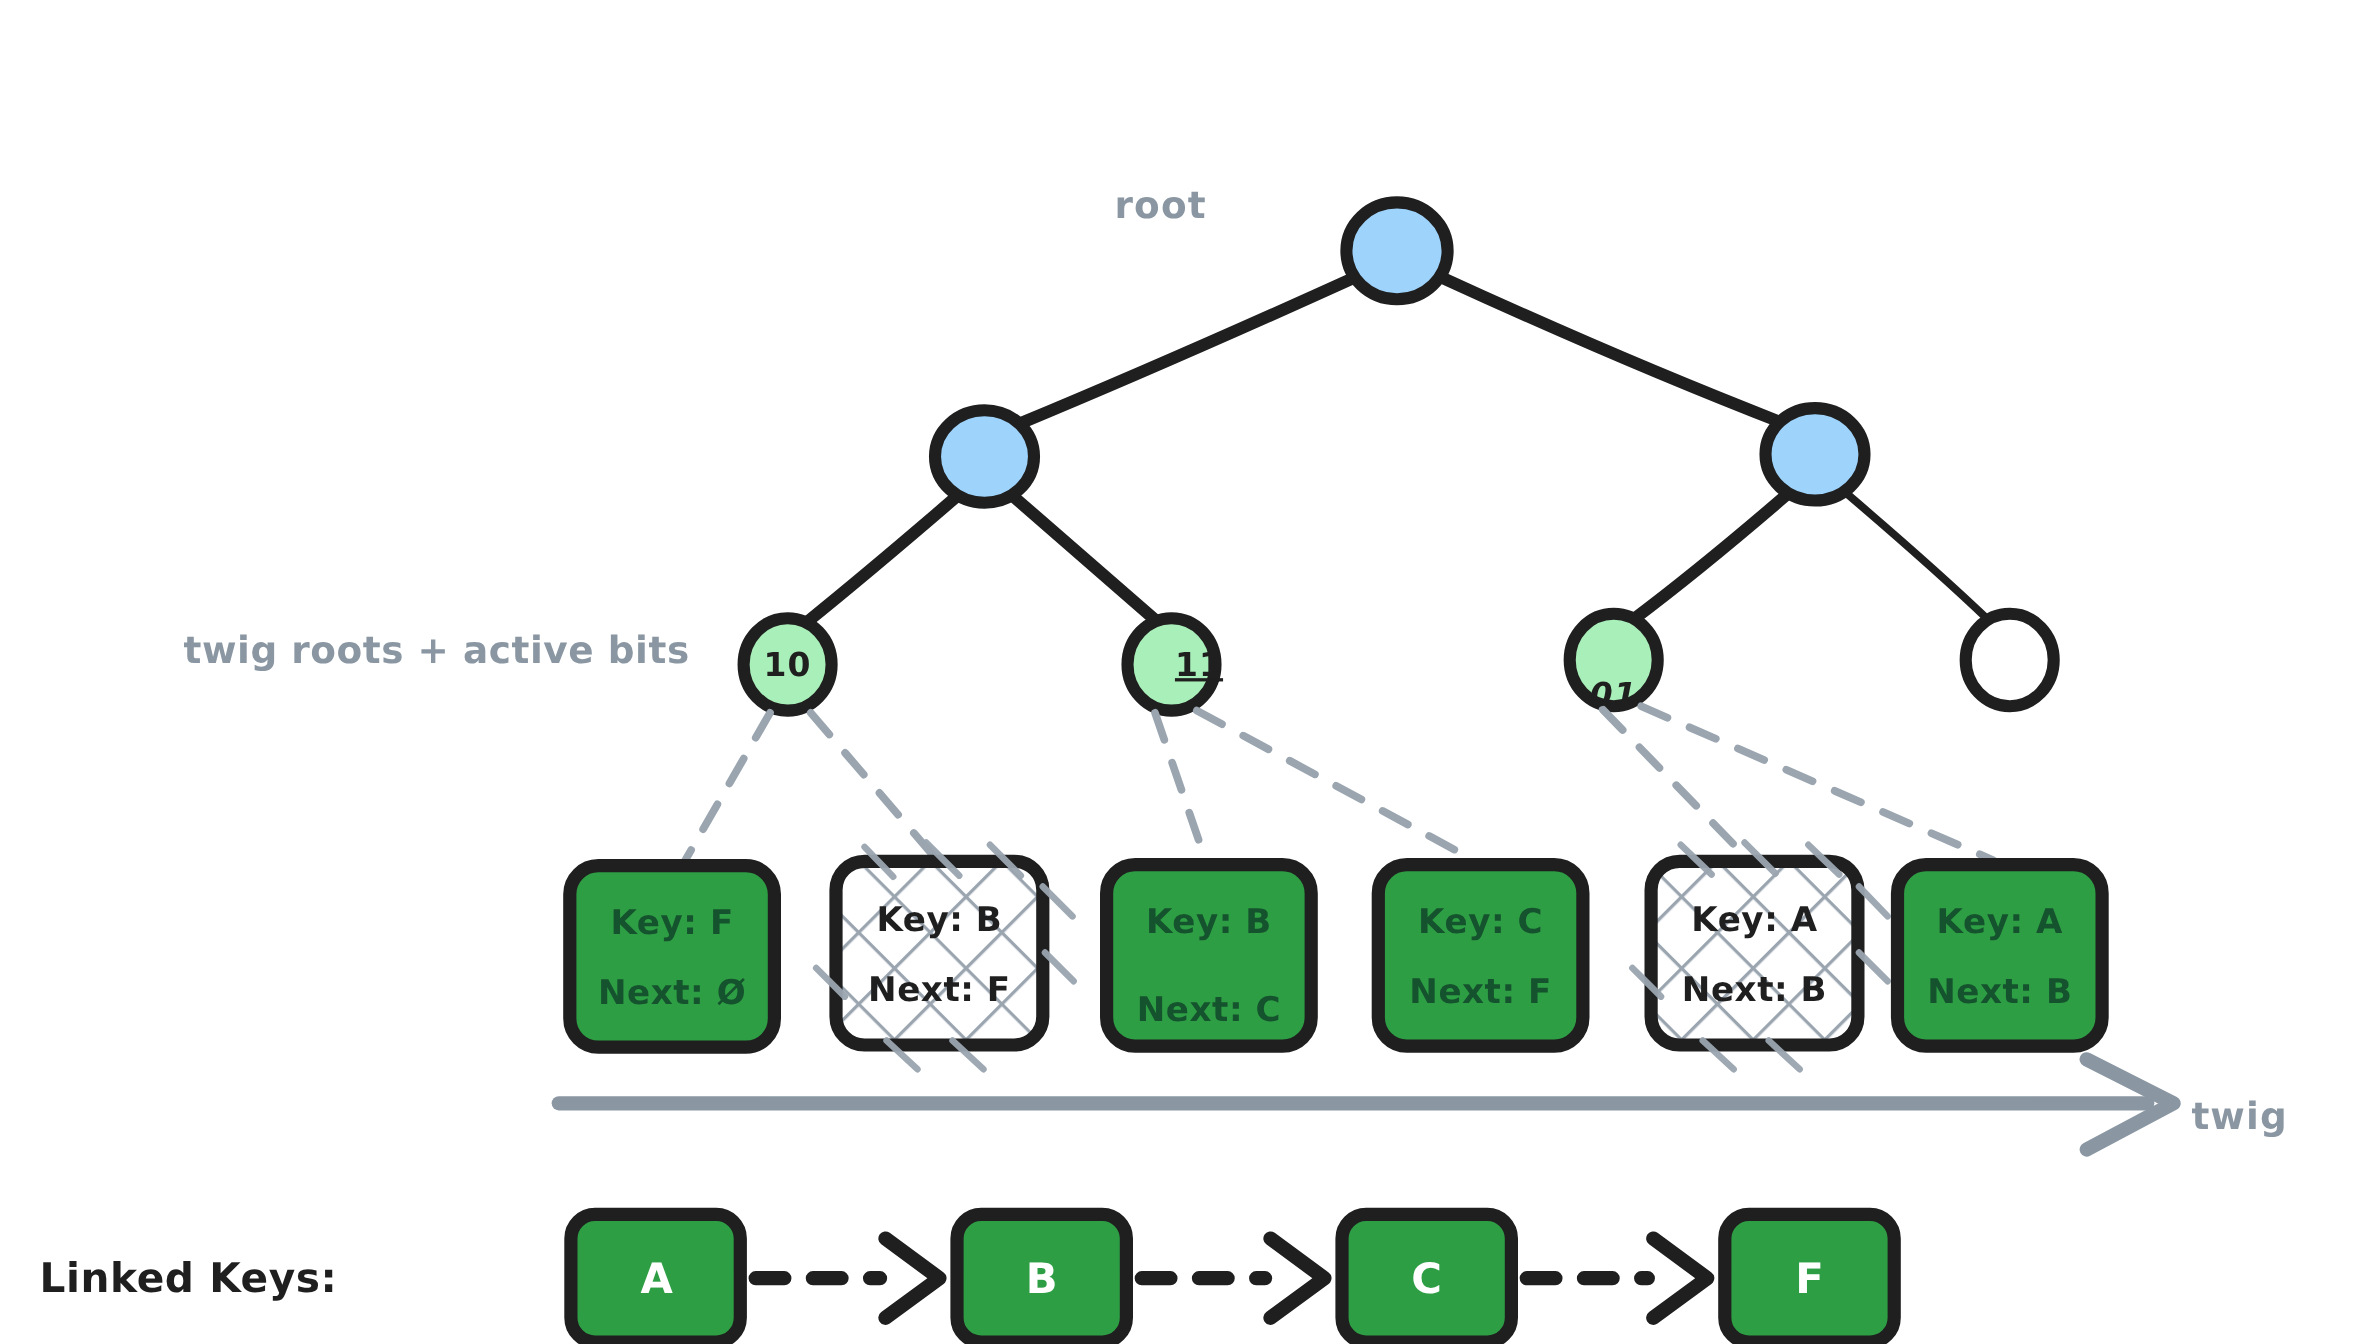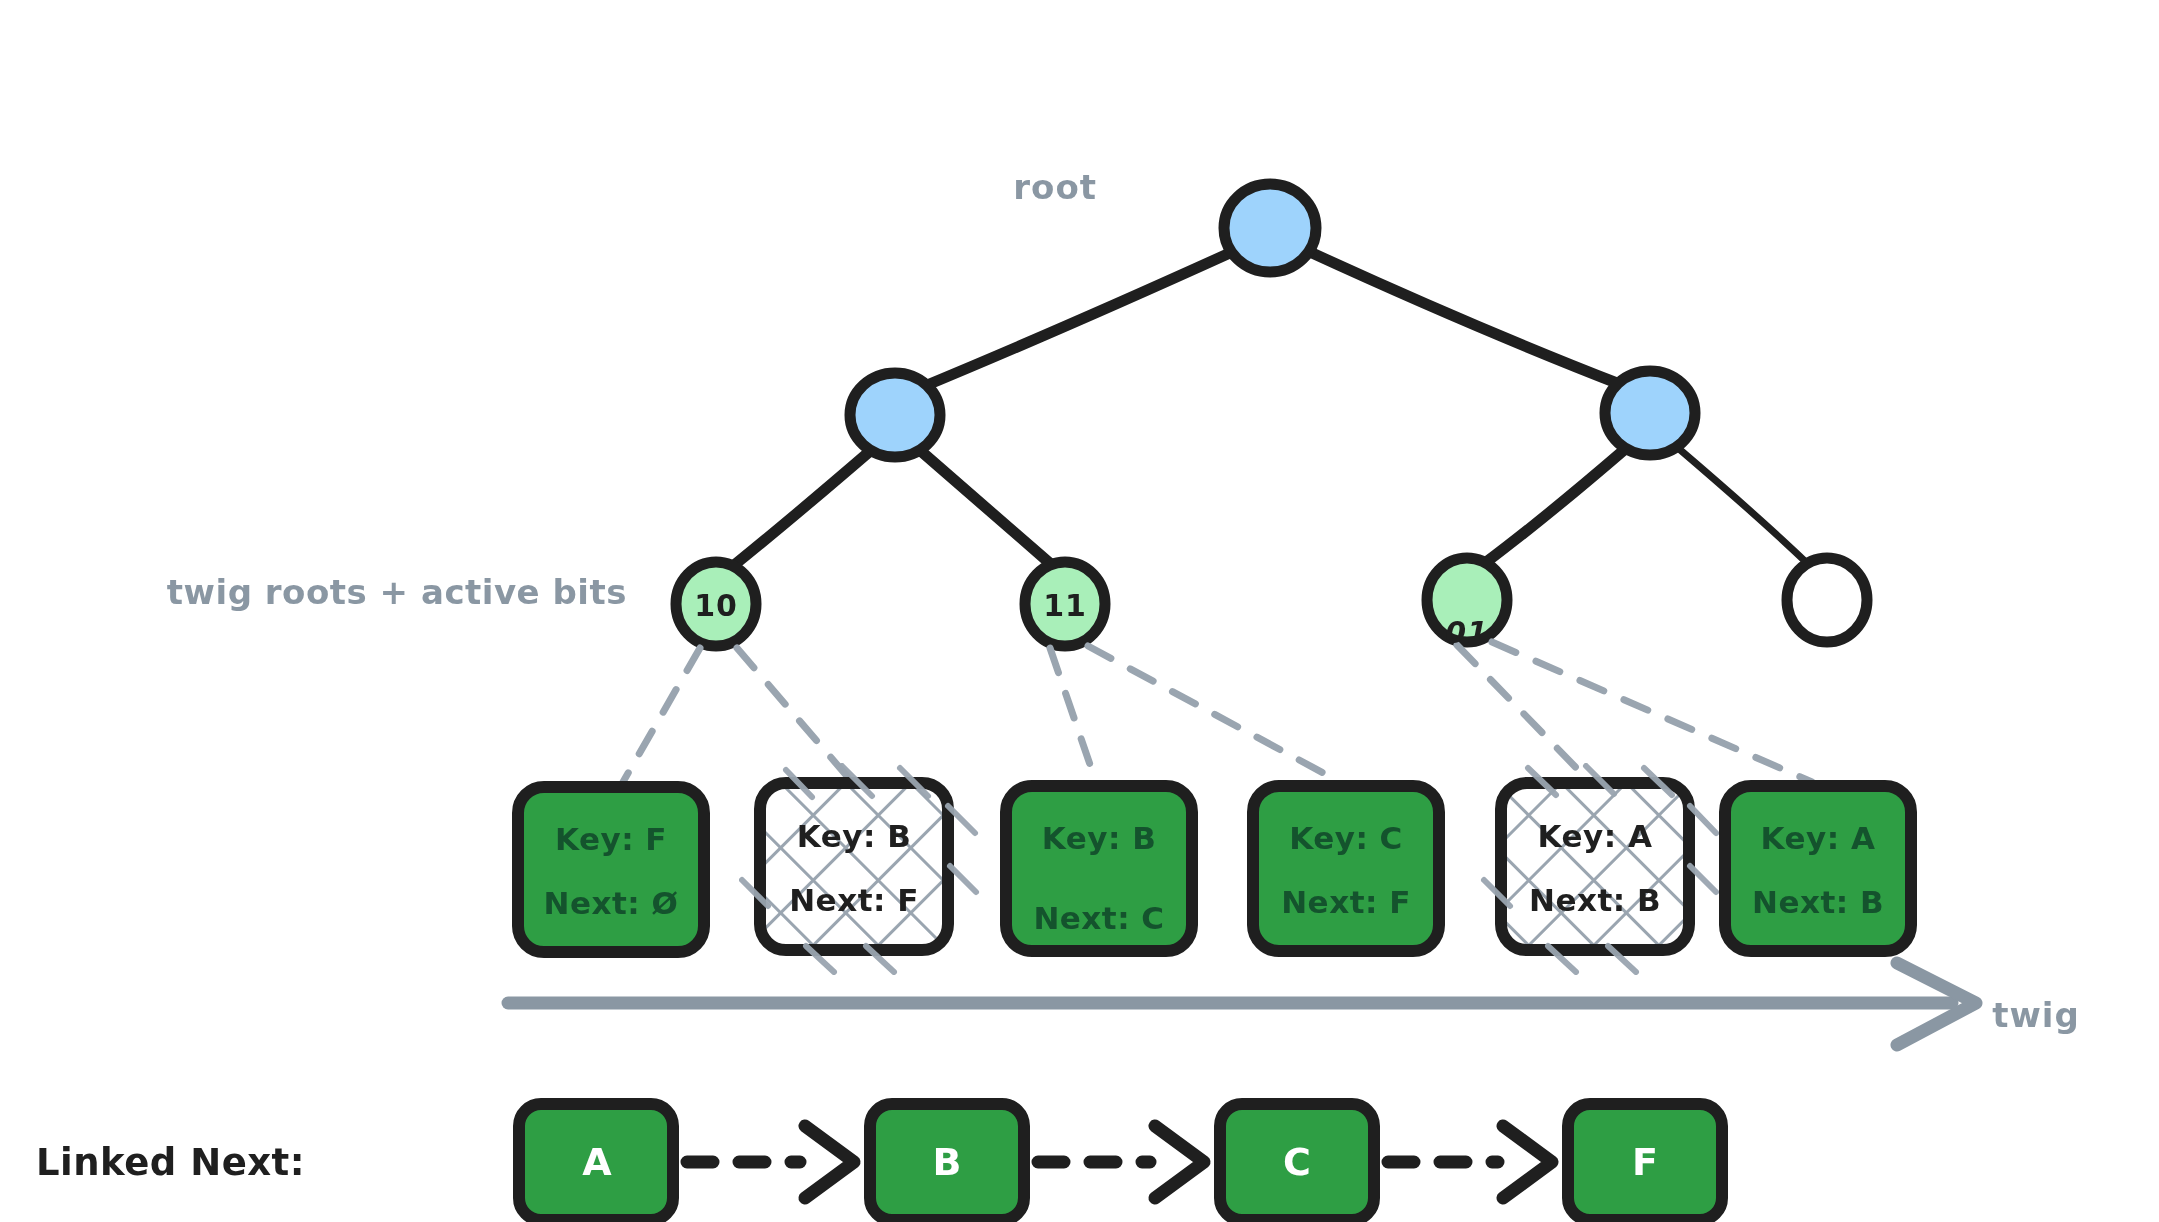--- a/index.html
+++ b/index.html
@@ -218,25 +218,25 @@
       <g>
         <line x1="1388" y1="1162" x2="1498" y2="1162" stroke-dasharray="26 26"></line>
         <path d="M1503,1126 L1552,1162 L1503,1198"></path>
       </g>
     </g>
   </svg>
 
 
   <div class="lbl" id="root-label">root</div>
   <div class="lbl" id="twig-label">twig roots + active bits</div>
-  <div class="lbl" id="linked-label">Linked Next:</div>
+  <div class="lbl" id="linked-label">Linked Keys:</div>
   <div class="lbl" id="time-label">twig</div>
 
   <div class="node-text" style="left:716px; top:605px;">10</div>
-  <div class="node-text" style="left:1065px; top:605px;">11</div>
+  <div class="node-text" style="left:1090px; top:605px;text-decoration:underline;">11</div>
   <div class="node-text" style="left:1467px; top:632px;font-style:italic;">01</div>
 
   <div class="box-line on-green" style="left:611px; top:839px;">Key: F</div>
   <div class="box-line on-green" style="left:611px; top:903px;">Next: Ø</div>
 
   <div class="box-line on-hatch" style="left:854px; top:836px;">Key: B</div>
   <div class="box-line on-hatch" style="left:854px; top:900px;">Next: F</div>
 
   <div class="box-line on-green" style="left:1099px; top:838px;">Key: B</div>
   <div class="box-line on-green" style="left:1099px; top:902px;margin-top:16px;">Next: C</div>

